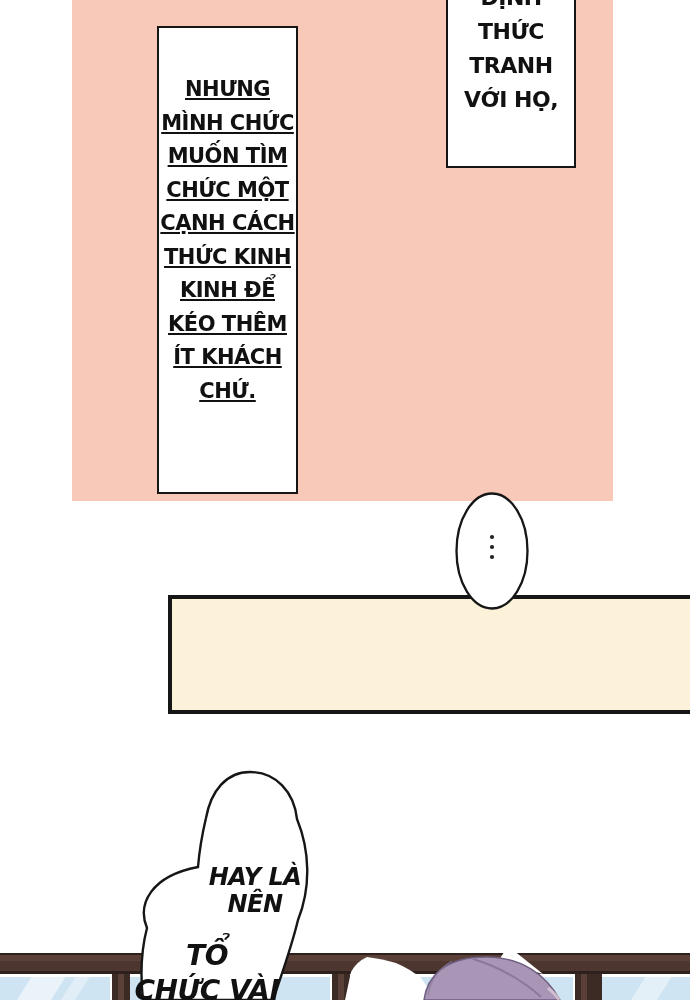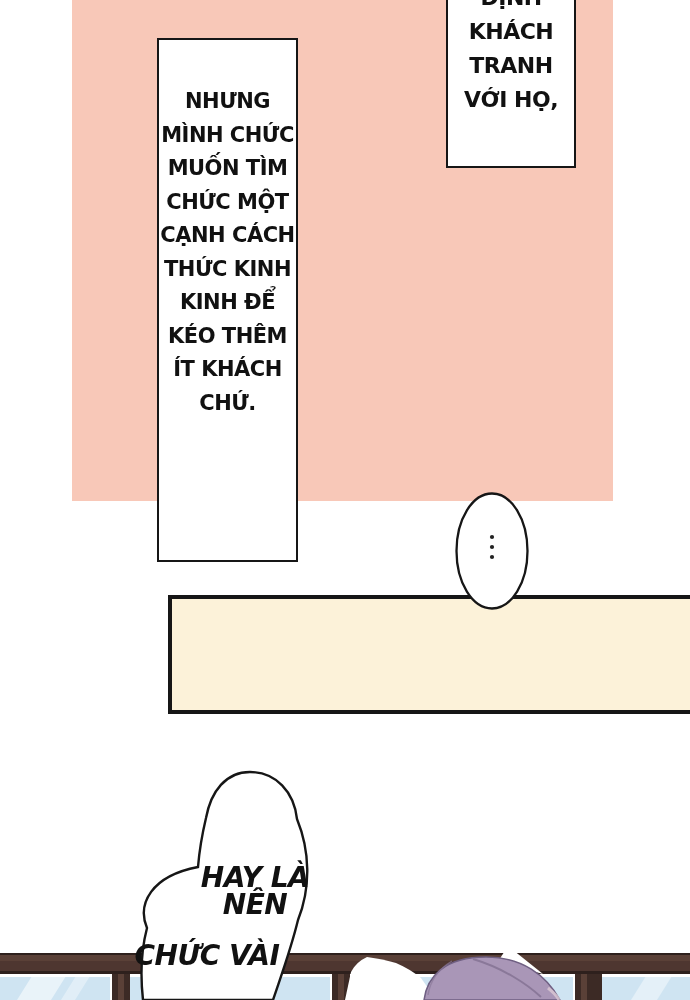--- a/index.html
+++ b/index.html
@@ -11,22 +11,22 @@
   html,body{margin:0;padding:0;background:#fff;}
   .page{
     position:relative;width:690px;height:1000px;overflow:hidden;background:#fff;
     font-family:"DejaVu Sans",sans-serif;
   }
   .pink-panel{position:absolute;left:72px;top:0;width:541px;height:501px;background:var(--panel-pink);}
   .bubble-rect{
     position:absolute;background:#fff;border:2px solid var(--ink);box-sizing:border-box;
     text-align:center;font-weight:700;color:#111;
   }
-  .bubble-left{left:157px;top:38px;width:141px;height:524px;padding-top:45px;
-    font-size:21px;line-height:33.5px;letter-spacing:-0.5px;}
+  .bubble-left{left:157px;top:26px;width:141px;height:468px;padding-top:45px;
+    font-size:21px;line-height:33.5px;letter-spacing:-0.5px;text-decoration:underline;}
   .bubble-topright{left:446px;top:-62px;width:130px;height:230px;padding-top:41px;
     font-size:22px;line-height:34px;letter-spacing:-0.5px;}
   .bline{display:block;white-space:nowrap;}
   .caption-box{
     position:absolute;left:168px;top:595px;width:560px;height:119px;box-sizing:border-box;
     background:var(--caption-cream);border:4px solid var(--ink);
   }
   .ellipse-bubble{position:absolute;left:453px;top:490px;}
   
   .rail{position:absolute;left:0;top:953px;width:690px;height:21px;
@@ -41,21 +41,21 @@
     background:linear-gradient(90deg,#fff 0 2px,#3c2a25 2px 8px,var(--frame-light) 8px 14px,#3c2a25 14px 100%);}
   .m1{left:110px;width:20px;}
   .m2{left:330px;width:20px;}
   .m3{left:573px;width:29px;}
   .char-svg{position:absolute;left:340px;top:938px;}
   .blob-svg{position:absolute;left:120px;top:755px;}
   .blob-text{
     position:absolute;text-align:center;font-weight:700;font-style:italic;color:#111;
     letter-spacing:-0.5px;white-space:nowrap;
   }
-  .blob-text.g1{left:185px;top:864px;width:140px;font-size:28px;line-height:27px;}
+  .blob-text.g1{left:185px;top:864px;width:140px;font-size:24px;line-height:27px;}
   .blob-text.g2{left:127px;top:938px;width:160px;font-size:28px;line-height:35px;}
 </style>
 </head>
 <body>
 
 <div class="page">
 
   <div class="pink-panel"></div>
 
   <div class="bubble-rect bubble-left">
@@ -66,21 +66,21 @@
     <span class="bline">CẠNH CÁCH</span>
     <span class="bline">THỨC KINH</span>
     <span class="bline">KINH ĐỂ</span>
     <span class="bline">KÉO THÊM</span>
     <span class="bline">ÍT KHÁCH</span>
     <span class="bline">CHỨ.</span>
   </div>
 
   <div class="bubble-rect bubble-topright">
     <span class="bline">ĐỊNH</span>
-    <span class="bline">KHÁCH</span>
+    <span class="bline">THỨC</span>
     <span class="bline">TRANH</span>
     <span class="bline">VỚI HỌ,</span>
   </div>
 
   <div class="caption-box"></div>
 
   <svg class="ellipse-bubble" width="78" height="122" viewBox="0 0 78 122">
     <ellipse cx="39" cy="61" rx="35.5" ry="57.5" fill="#ffffff" stroke="#161616" stroke-width="2.3"></ellipse>
     <circle cx="39" cy="47" r="2.1" fill="#222"></circle>
     <circle cx="39" cy="57" r="2.1" fill="#222"></circle>
@@ -115,16 +115,17 @@
              C 20,218 21,196 27,173
              C 17,149 31,121 78,112
              C 79,100 81,84 86,63
              C 91,36 106,17 130,17 Z" fill="#ffffff" stroke="#161616" stroke-width="2.4"></path>
   </svg>
   <div class="blob-text g1">
     <span class="bline">HAY LÀ</span>
     <span class="bline">NÊN</span>
   </div>
   <div class="blob-text g2">
+    <span class="bline">TỔ</span>
     <span class="bline">CHỨC VÀI</span>
   </div>
 
 </div>
 
 </body></html>

